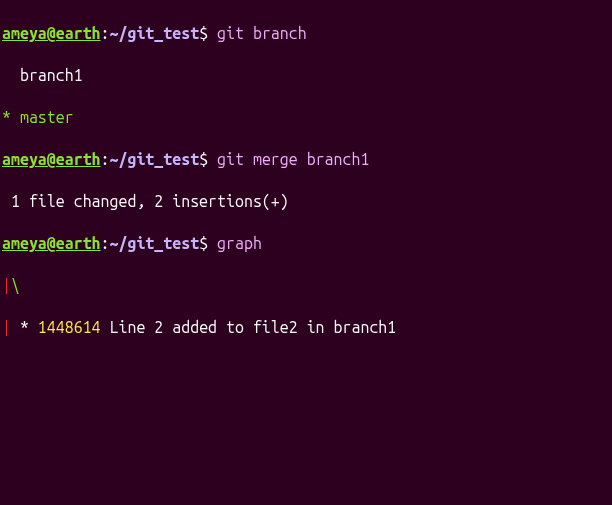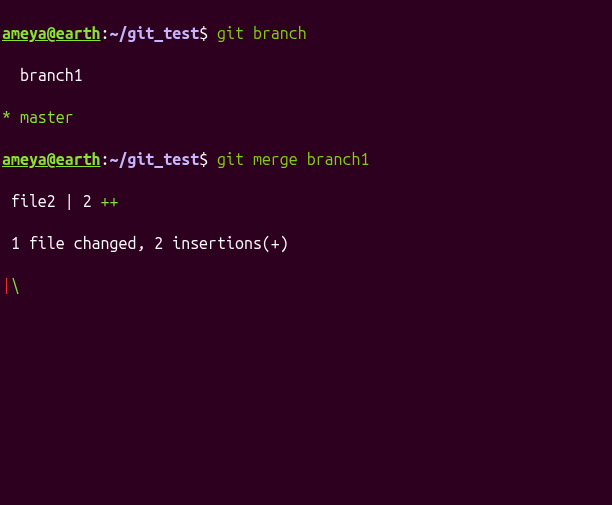--- a/index.html
+++ b/index.html
@@ -16,39 +16,40 @@
   }
   .term {
     padding: 2px 0 0 2px;
     white-space: pre;
   }
   .line { display: block; }
   .user   { color: #8ae234; font-weight: bold; text-decoration: underline; }
   .colon  { color: #ffffff; }
   .path   { color: #c4b5fd; font-weight: bold; }
   .dollar { color: #ffffff; }
-  .cmd    { color: #84cc16; }
+  .cmd    { color: #f0abfc; }
   .out    { color: #ffffff; }
   .green  { color: #8ae234; }
   .cyanb  { color: #34e2e2; font-weight: bold; }
   .greenb { color: #8ae234; font-weight: bold; }
   .red    { color: #ef2929; }
   .yellow { color: #fce94f; }
 </style>
 </head>
 <body>
 
 <div class="term">
 <span class="line"><span class="user">ameya@earth</span><span class="colon">:</span><span class="path">~/git_test</span><span class="dollar">$</span> <span class="cmd">git branch</span></span>
 <span class="line out">  branch1</span>
 <span class="line"><span class="green">* </span><span class="green">master</span></span>
 <span class="line"><span class="user">ameya@earth</span><span class="colon">:</span><span class="path">~/git_test</span><span class="dollar">$</span> <span class="cmd">git merge branch1</span></span>
-<span class="line"><span class="out"> file2 | 2 </span><span class="green">++</span></span>
 <span class="line out"> 1 file changed, 2 insertions(+)</span>
+<span class="line"><span class="user">ameya@earth</span><span class="colon">:</span><span class="path">~/git_test</span><span class="dollar">$</span> <span class="cmd">graph</span></span>
 <span class="line"><span class="red">|</span><span class="green">\</span></span>
+<span class="line"><span class="red">| </span><span class="out">* </span><span class="yellow">1448614</span><span class="out"> Line 2 added to file2 in branch1</span></span>
 
 
 
 
 
 
 
 
 
 

